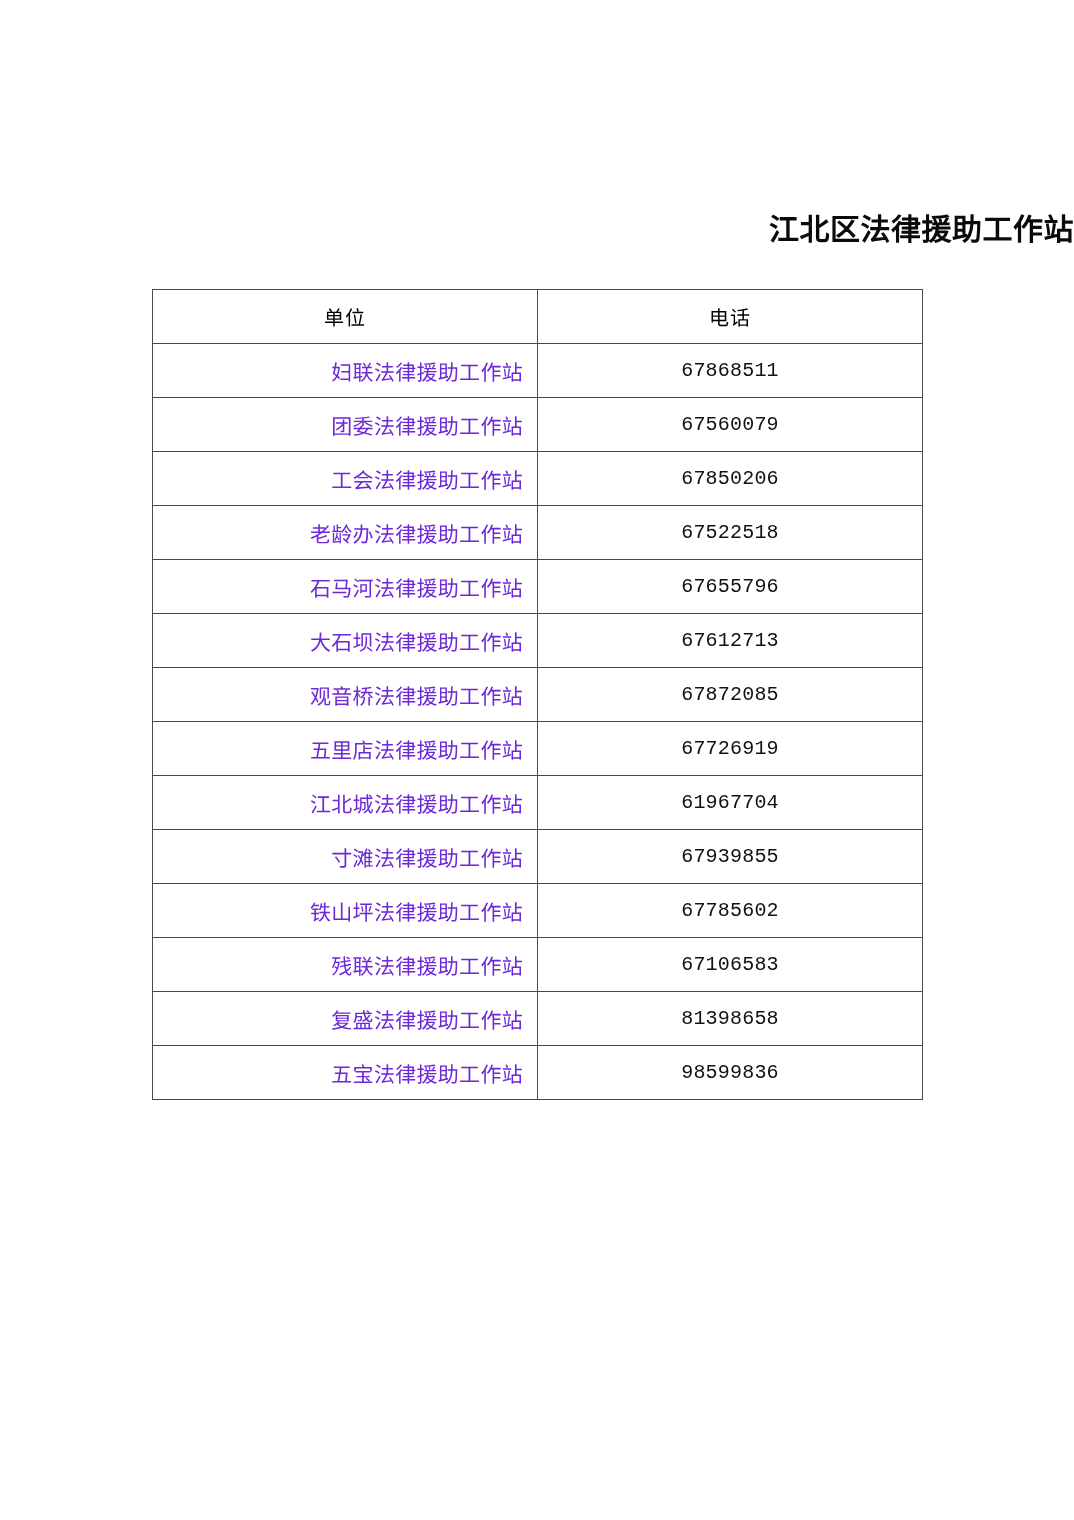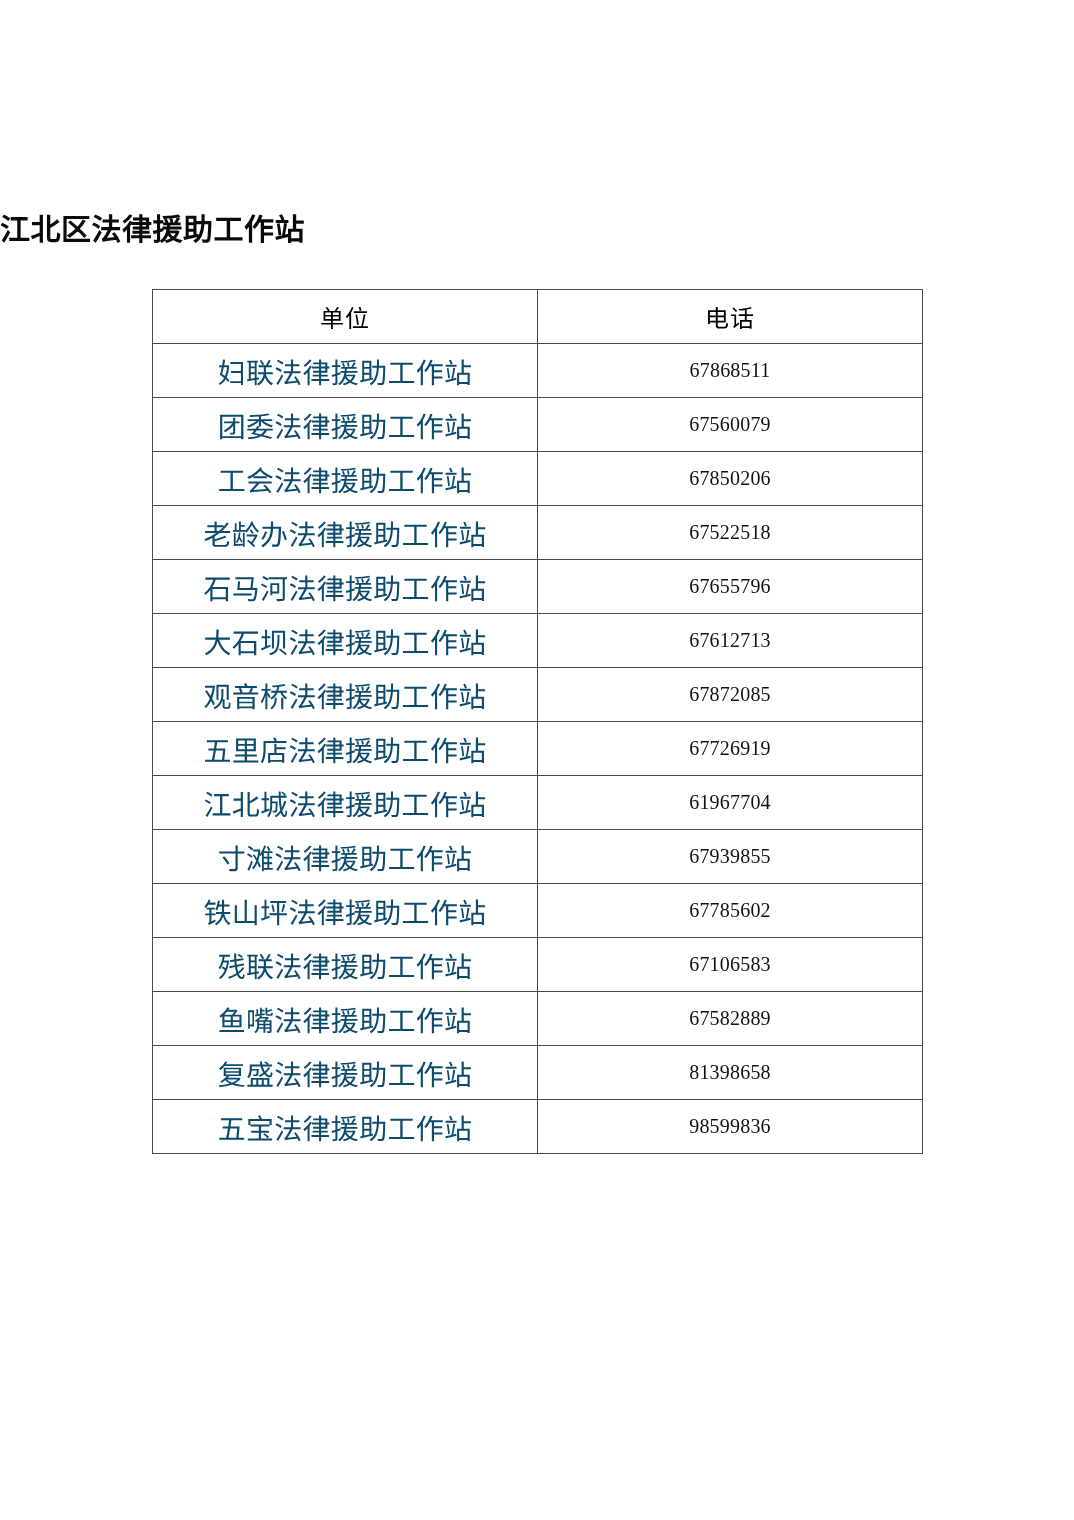--- a/index.html
+++ b/index.html
@@ -23,21 +23,21 @@
     inset: 0;
     background: #ffffff;
   }
 
   
   .doc-title {
     position: absolute;
     top: 190px;
     left: 0;
     width: 1074px;
-    text-align: left;
+    text-align: right;
     font-family: "DejaVu Serif", "Liberation Serif", serif;
     font-weight: bold;
     font-size: 30px;
     line-height: 40px;
     letter-spacing: 0.5px;
     color: #0a0a0a;
     white-space: nowrap;
   }
 
   
@@ -64,36 +64,36 @@
     height: 54px;
     padding: 0 14px;
     vertical-align: middle;
     box-sizing: border-box;
   }
 
   table.aid-table th {
     font-weight: normal;
     text-align: center;
     font-family: "DejaVu Serif", "Liberation Serif", serif;
-    font-size: 24px;
+    font-size: 20px;
     letter-spacing: 1px;
   }
 
   td.cell-unit {
-    text-align: center;
+    text-align: right;
     font-family: "DejaVu Serif", "Liberation Serif", serif;
-    font-size: 28px;
+    font-size: 21px;
     letter-spacing: 0.3px;
-    color: #0c4a6e;
+    color: #6d28d9;
     white-space: nowrap;
   }
 
   td.cell-phone {
     text-align: center;
-    font-family: Liberation Serif, serif;
+    font-family: Liberation Mono, monospace;
     font-size: 20px;
     letter-spacing: 0.2px;
     color: #111111;
     white-space: nowrap;
   }
 </style>
 </head>
 <body>
 
 <div class="page">
@@ -155,24 +155,20 @@
           </tr>
           <tr>
             <td class="cell-unit">铁山坪法律援助工作站</td>
             <td class="cell-phone">67785602</td>
           </tr>
           <tr>
             <td class="cell-unit">残联法律援助工作站</td>
             <td class="cell-phone">67106583</td>
           </tr>
           <tr>
-            <td class="cell-unit">鱼嘴法律援助工作站</td>
-            <td class="cell-phone">67582889</td>
-          </tr>
-          <tr>
             <td class="cell-unit">复盛法律援助工作站</td>
             <td class="cell-phone">81398658</td>
           </tr>
           <tr>
             <td class="cell-unit">五宝法律援助工作站</td>
             <td class="cell-phone">98599836</td>
           </tr>
         </tbody>
     </table>
   </div>

